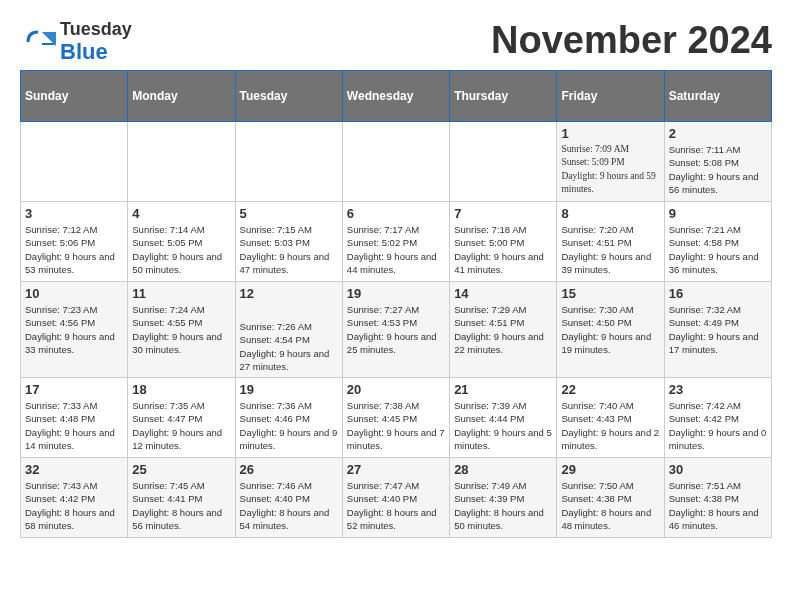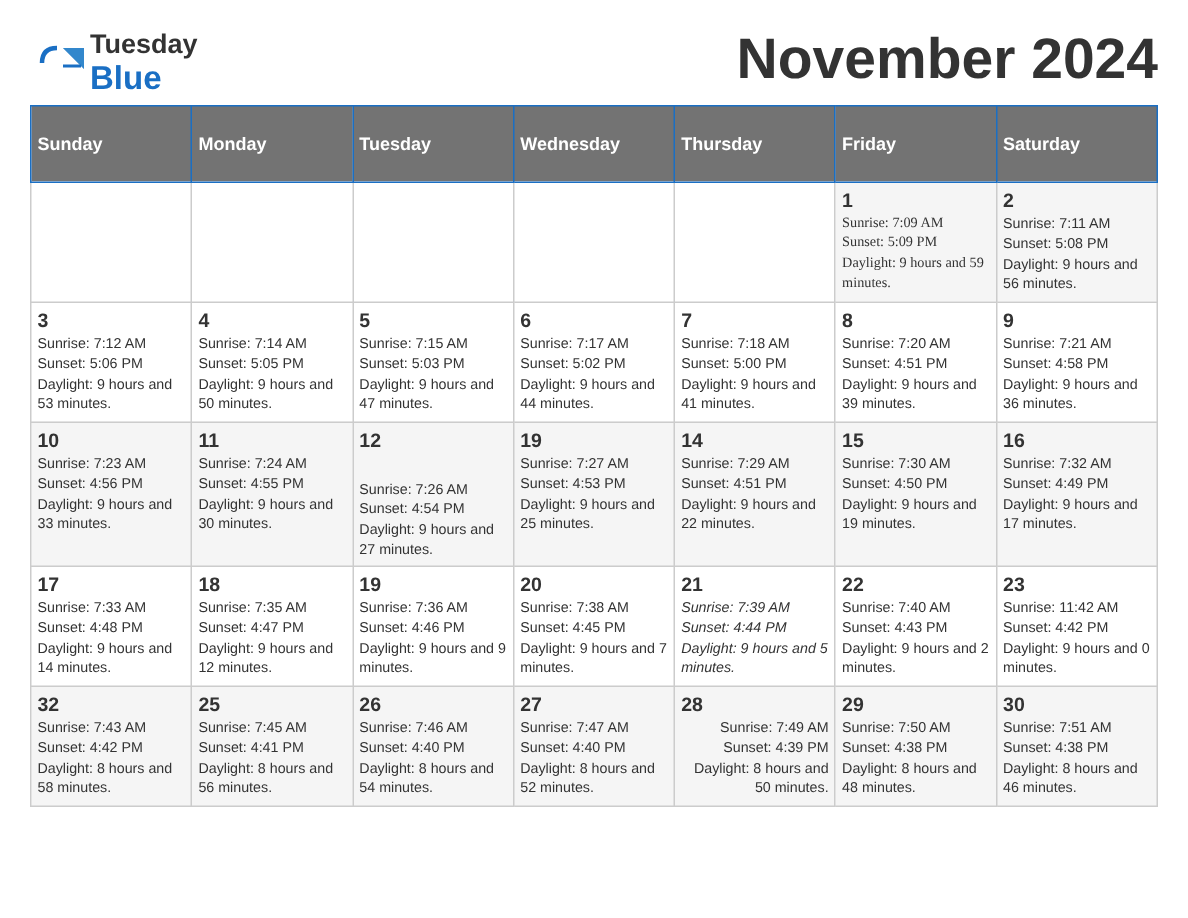--- a/index.html
+++ b/index.html
@@ -258,33 +258,33 @@
 Daylight: 9 hours and 9 minutes.</div>
         </td>
         <td>
           <span class="day-num">20</span>
           <div class="day-info" style="white-space: pre-line;">Sunrise: 7:38 AM
 Sunset: 4:45 PM
 Daylight: 9 hours and 7 minutes.</div>
         </td>
         <td>
           <span class="day-num">21</span>
-          <div class="day-info" style="white-space: pre-line; font-style: italic;">Sunrise: 7:39 AM
+          <div class="day-info" style="white-space: pre-line;">Sunrise: 7:39 AM
 Sunset: 4:44 PM
 Daylight: 9 hours and 5 minutes.</div>
         </td>
         <td>
           <span class="day-num">22</span>
           <div class="day-info" style="white-space: pre-line;">Sunrise: 7:40 AM
 Sunset: 4:43 PM
 Daylight: 9 hours and 2 minutes.</div>
         </td>
         <td>
           <span class="day-num">23</span>
-          <div class="day-info" style="white-space: pre-line;">Sunrise: 11:42 AM
+          <div class="day-info" style="white-space: pre-line;">Sunrise: 7:42 AM
 Sunset: 4:42 PM
 Daylight: 9 hours and 0 minutes.</div>
         </td>
       </tr>
       <tr>
         <td>
           <span class="day-num">32</span>
           <div class="day-info" style="white-space: pre-line;">Sunrise: 7:43 AM
 Sunset: 4:42 PM
 Daylight: 8 hours and 58 minutes.</div>
@@ -302,21 +302,21 @@
 Daylight: 8 hours and 54 minutes.</div>
         </td>
         <td>
           <span class="day-num">27</span>
           <div class="day-info" style="white-space: pre-line;">Sunrise: 7:47 AM
 Sunset: 4:40 PM
 Daylight: 8 hours and 52 minutes.</div>
         </td>
         <td>
           <span class="day-num">28</span>
-          <div class="day-info" style="white-space: pre-line; text-align: right;">Sunrise: 7:49 AM
+          <div class="day-info" style="white-space: pre-line;">Sunrise: 7:49 AM
 Sunset: 4:39 PM
 Daylight: 8 hours and 50 minutes.</div>
         </td>
         <td>
           <span class="day-num">29</span>
           <div class="day-info" style="white-space: pre-line;">Sunrise: 7:50 AM
 Sunset: 4:38 PM
 Daylight: 8 hours and 48 minutes.</div>
         </td>
         <td>

